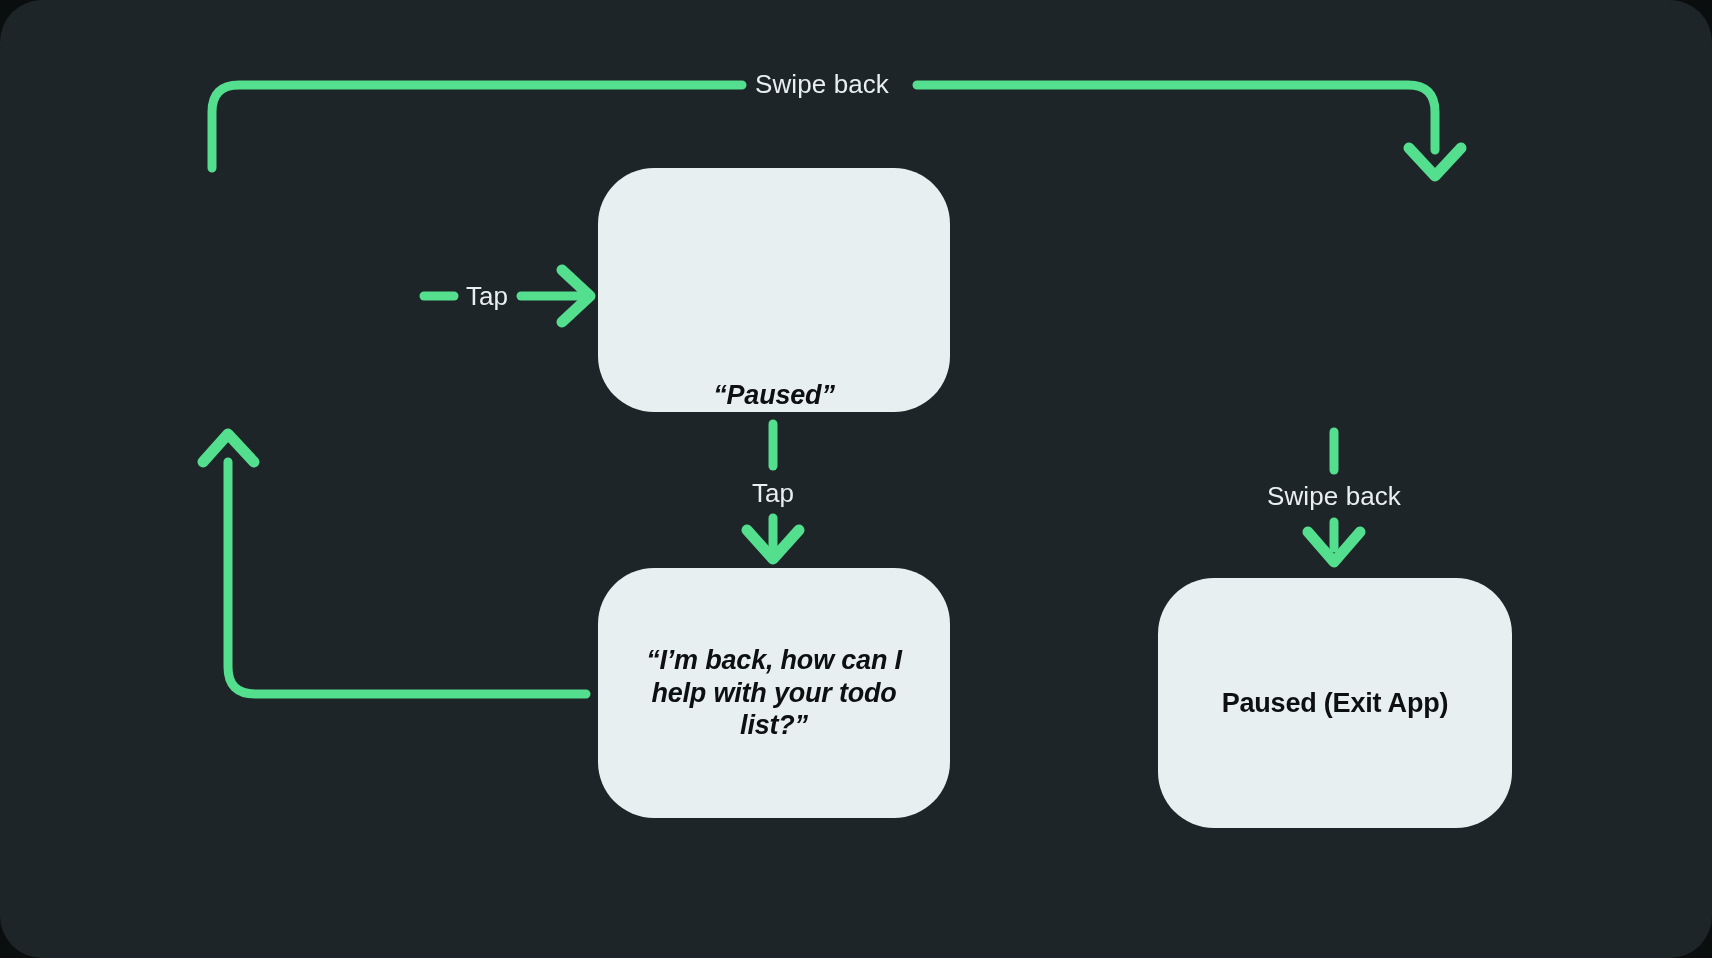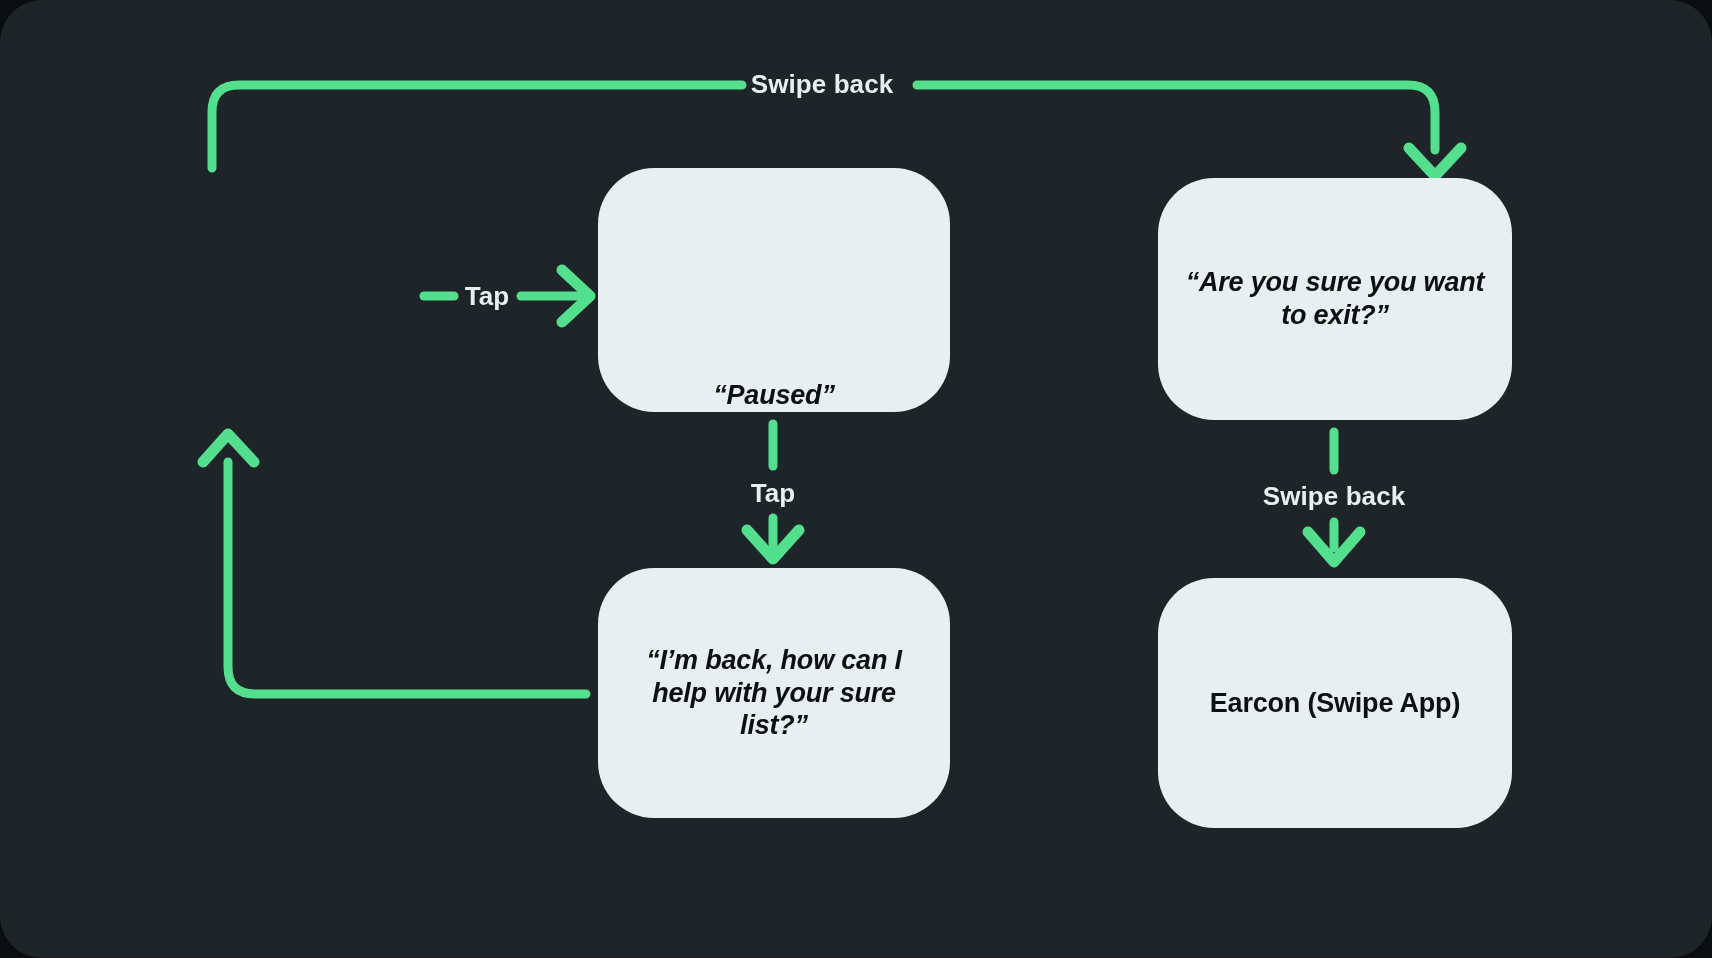--- a/index.html
+++ b/index.html
@@ -62,21 +62,21 @@
   #node-listening { left: 36px;   top: 168px; width: 354px; height: 260px; }
   #node-paused    { left: 598px;  top: 168px; width: 352px; height: 244px; align-items: flex-end; }
   #node-confirm   { left: 1158px; top: 178px; width: 354px; height: 242px; }
   #node-back      { left: 598px;  top: 568px; width: 352px; height: 250px; }
   #node-earcon    { left: 1158px; top: 578px; width: 354px; height: 250px; }
 
   .edge-label {
     position: absolute;
     color: #e9eef0;
     font-family: "Liberation Sans", sans-serif;
-    font-weight: bold;
+    font-weight: normal;
     font-size: 26px;
     letter-spacing: 0.1px;
     white-space: nowrap;
     transform: translate(-50%, -50%);
   }
 
   #label-swipe-top   { left: 822px;  top: 84px; }
   #label-tap-right   { left: 487px;  top: 296px; }
   #label-tap-down    { left: 773px;  top: 493px; }
   #label-swipe-right { left: 1334px; top: 496px; }
@@ -106,30 +106,27 @@
     <path d="M 1334 432 L 1334 470" fill="none" stroke="#53df8d" stroke-width="9" stroke-linecap="round"></path>
     <path d="M 1334 522 L 1334 548" fill="none" stroke="#53df8d" stroke-width="9" stroke-linecap="round"></path>
     <path d="M 1308 532 L 1334 562 L 1360 532" fill="none" stroke="#53df8d" stroke-width="11" stroke-linecap="round" stroke-linejoin="round"></path>
   </svg>
 
 
   <div class="node" id="node-paused">
     <span class="node-label">“Paused”</span>
   </div>
 
-  <div class="node" id="node-confirm">
-    <span class="node-label">“Are you sure you want to exit?”</span>
-  </div>
 
   <div class="node" id="node-back">
-    <span class="node-label">“I’m back, how can I help with your sure list?”</span>
+    <span class="node-label">“I’m back, how can I help with your todo list?”</span>
   </div>
 
   <div class="node" id="node-earcon">
-    <span class="node-label plain">Earcon (Swipe App)</span>
+    <span class="node-label plain">Paused (Exit App)</span>
   </div>
 
   <div class="edge-label" id="label-swipe-top">Swipe back</div>
   <div class="edge-label" id="label-tap-right">Tap</div>
   <div class="edge-label" id="label-tap-down">Tap</div>
   <div class="edge-label" id="label-swipe-right">Swipe back</div>
 
 </div>
 
 </body></html>

